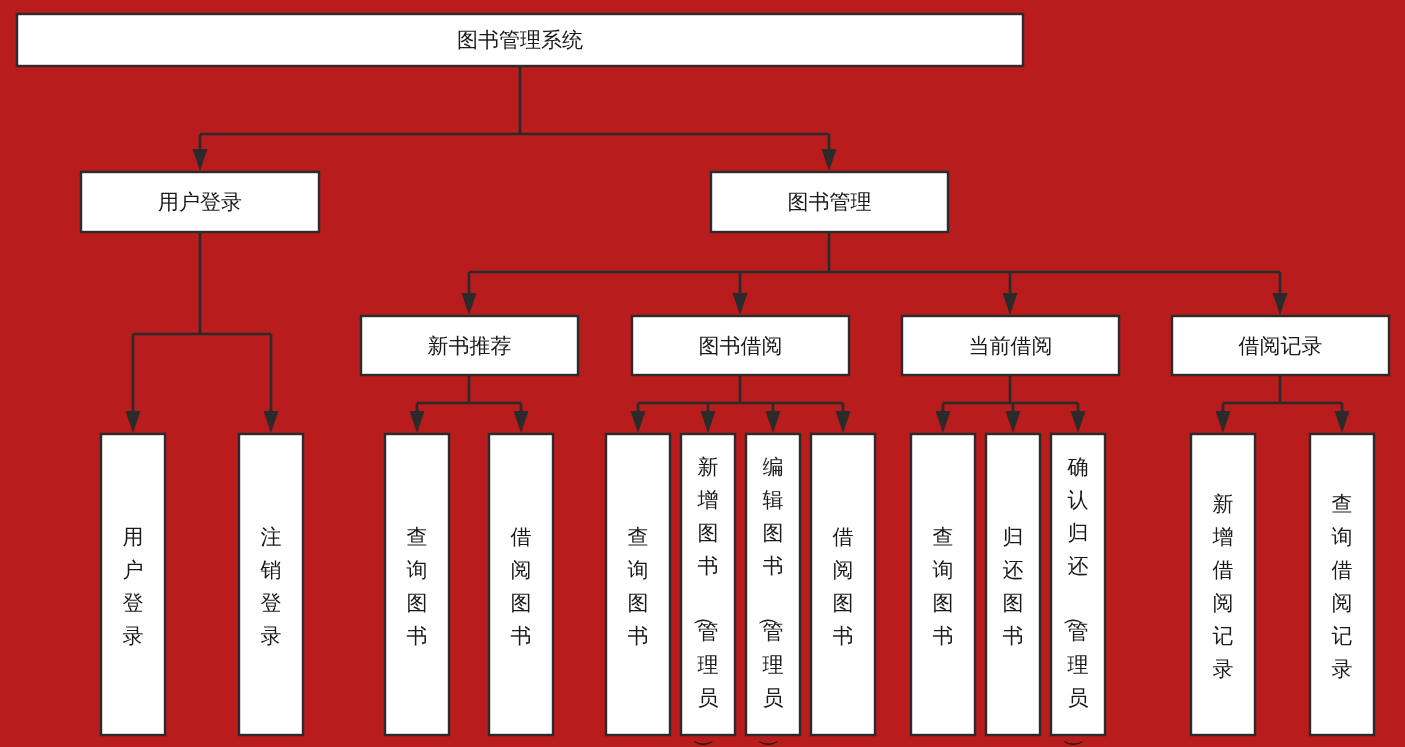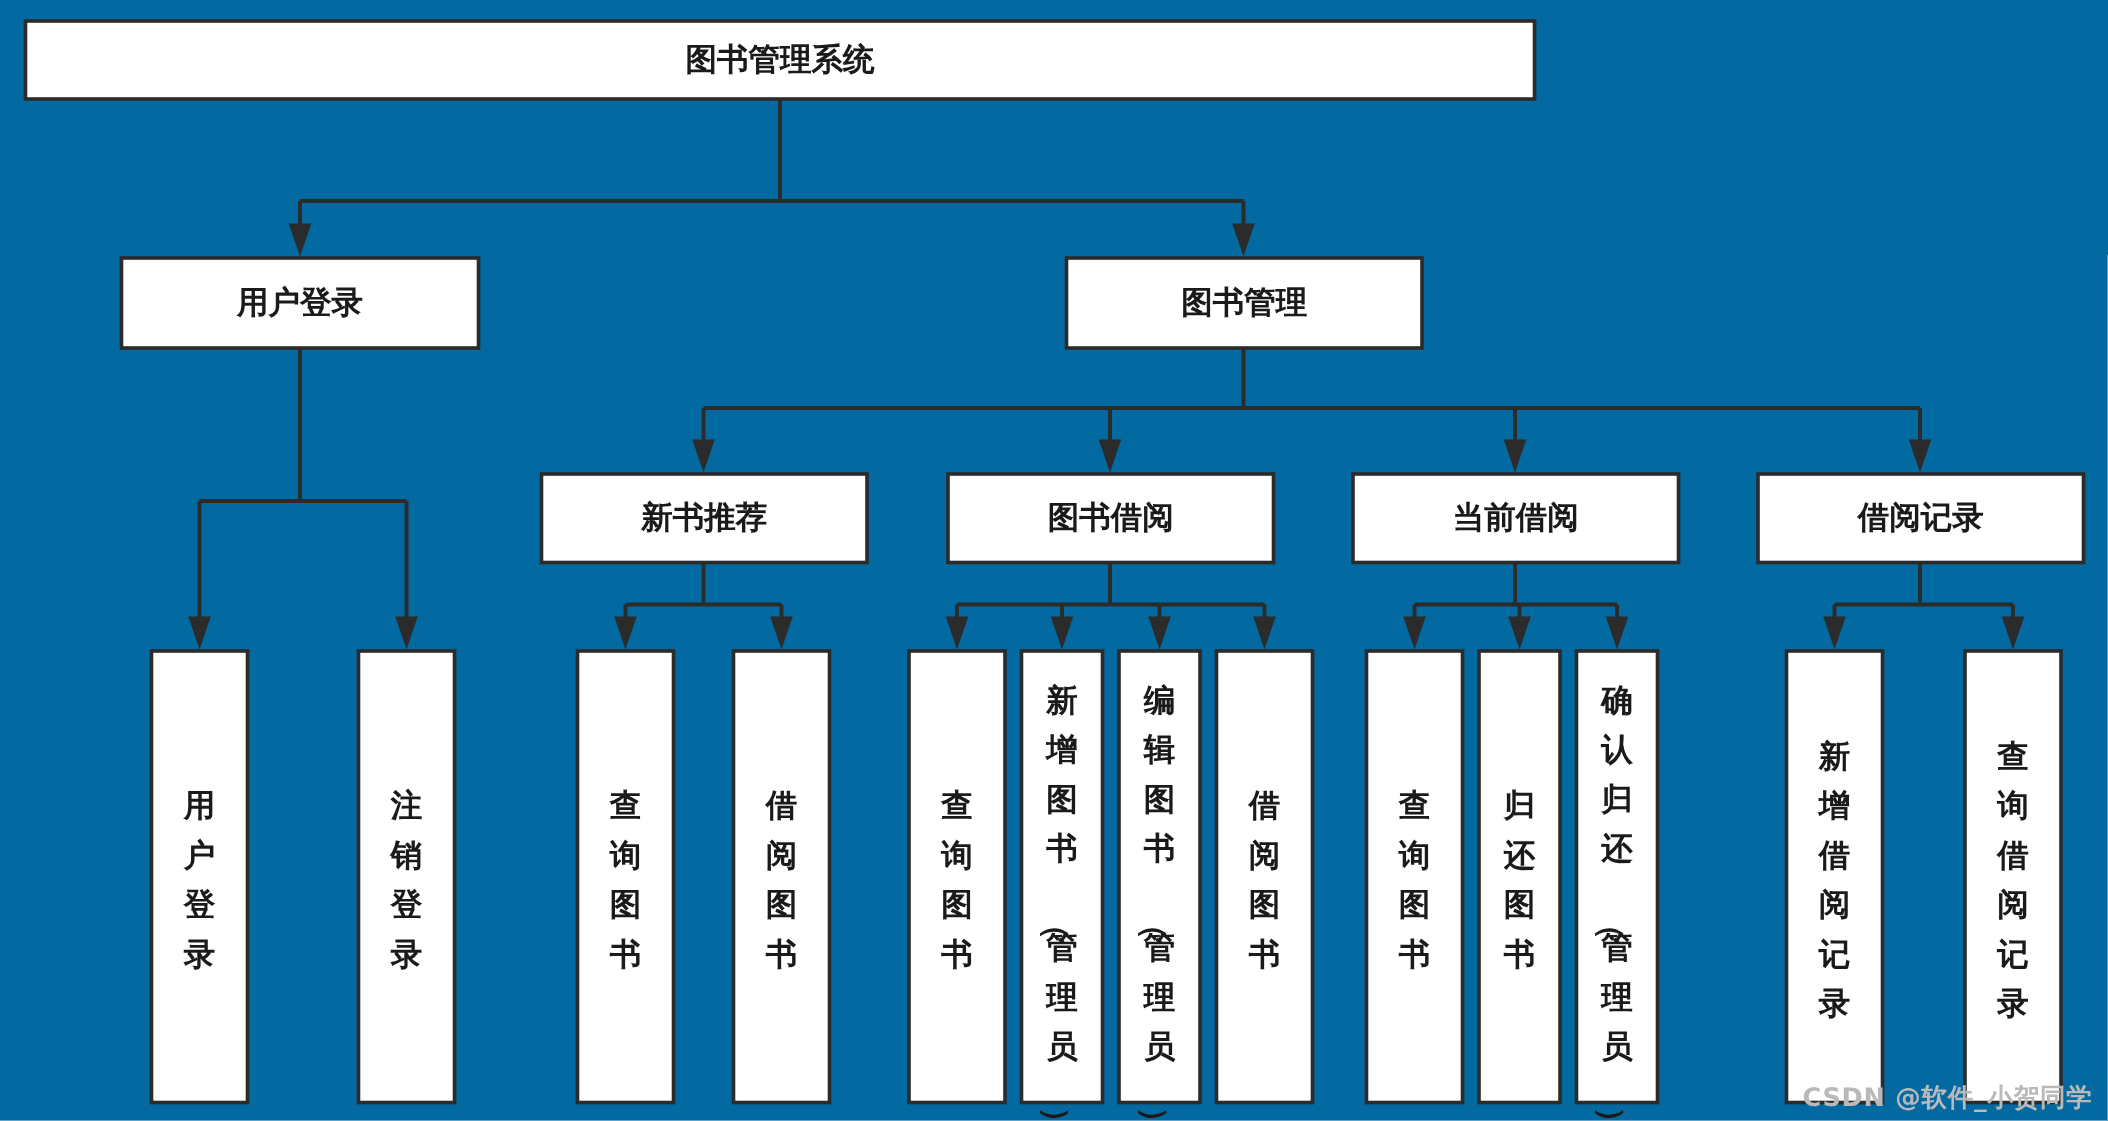--- a/index.html
+++ b/index.html
@@ -11,22 +11,21 @@
   body {
     width: 1405px;
     height: 747px;
     overflow: hidden;
     font-family: "DejaVu Sans", "Liberation Sans", sans-serif;
   }
   #diagram-root {
     position: relative;
     width: 1405px;
     height: 747px;
-    background: #0369a1;
-    font-weight: bold;
+    background: #b91c1c;
   }
   svg#diagram-svg {
     position: absolute;
     left: 0;
     top: 0;
     width: 1405px;
     height: 747px;
     display: block;
   }
   .node-box {
@@ -218,14 +217,13 @@
         <g>
           <rect x="1191" y="434" width="64" height="301" class="node-box"></rect>
           <text x="1223" class="node-label-vert"><tspan x="1223" y="511.24">新</tspan><tspan x="1223" y="544.24">增</tspan><tspan x="1223" y="577.24">借</tspan><tspan x="1223" y="610.24">阅</tspan><tspan x="1223" y="643.24">记</tspan><tspan x="1223" y="676.24">录</tspan></text>
         </g>
         <g>
           <rect x="1310" y="434" width="64" height="301" class="node-box"></rect>
           <text x="1342" class="node-label-vert"><tspan x="1342" y="511.24">查</tspan><tspan x="1342" y="544.24">询</tspan><tspan x="1342" y="577.24">借</tspan><tspan x="1342" y="610.24">阅</tspan><tspan x="1342" y="643.24">记</tspan><tspan x="1342" y="676.24">录</tspan></text>
         </g>
       </g>
   </svg>
-  <div class="watermark">CSDN @软件_小贺同学</div>
 </div>
 
 </body></html>

